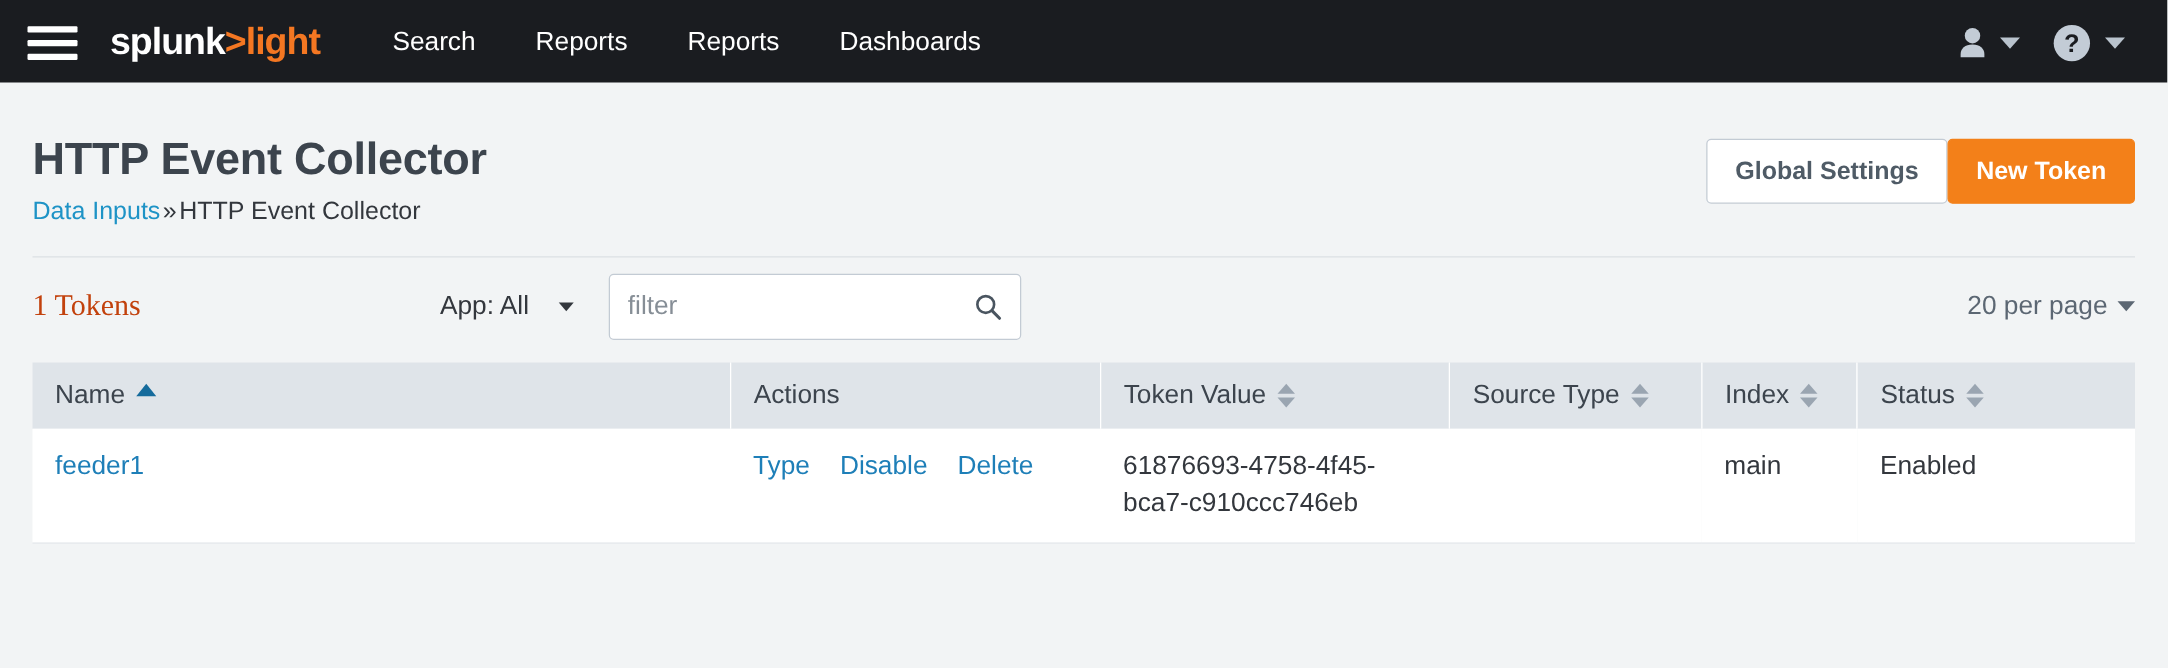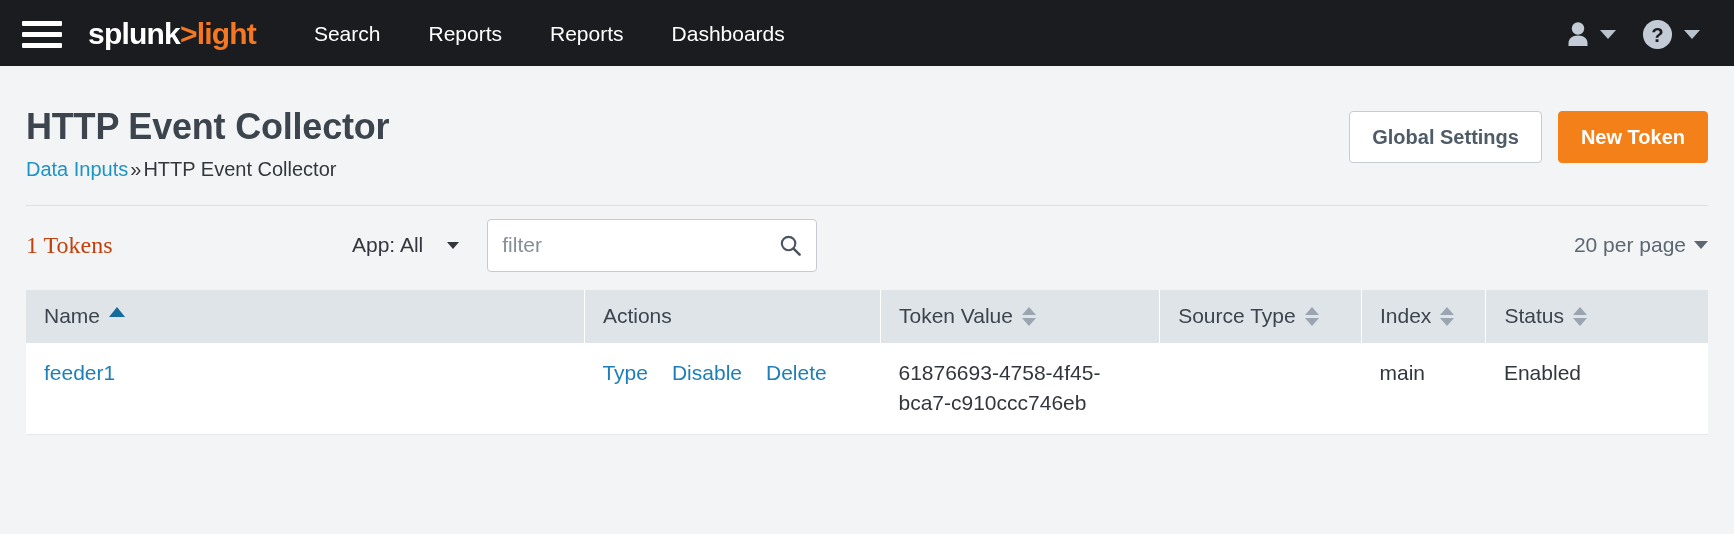--- a/index.html
+++ b/index.html
@@ -87,21 +87,21 @@
     line-height: 1.25;
   }
   .breadcrumb {
     margin-top: 9px;
     font-size: 20px;
     color: #33373d;
   }
   .breadcrumb a { color: #1e93c6; text-decoration: none; cursor: pointer; }
   .breadcrumb .sep { color: #33373d; margin: 0 2px; }
 
-  .header-actions { display: flex; gap: 16px; padding-top: 7px; }
+  .header-actions { display: flex; gap: 0; padding-top: 7px; }
   .btn {
     font-size: 20px;
     font-weight: bold;
     padding: 13px 22px;
     border-radius: 4px;
     cursor: pointer;
     white-space: nowrap;
     line-height: 1.2;
   }
   .btn-secondary {

